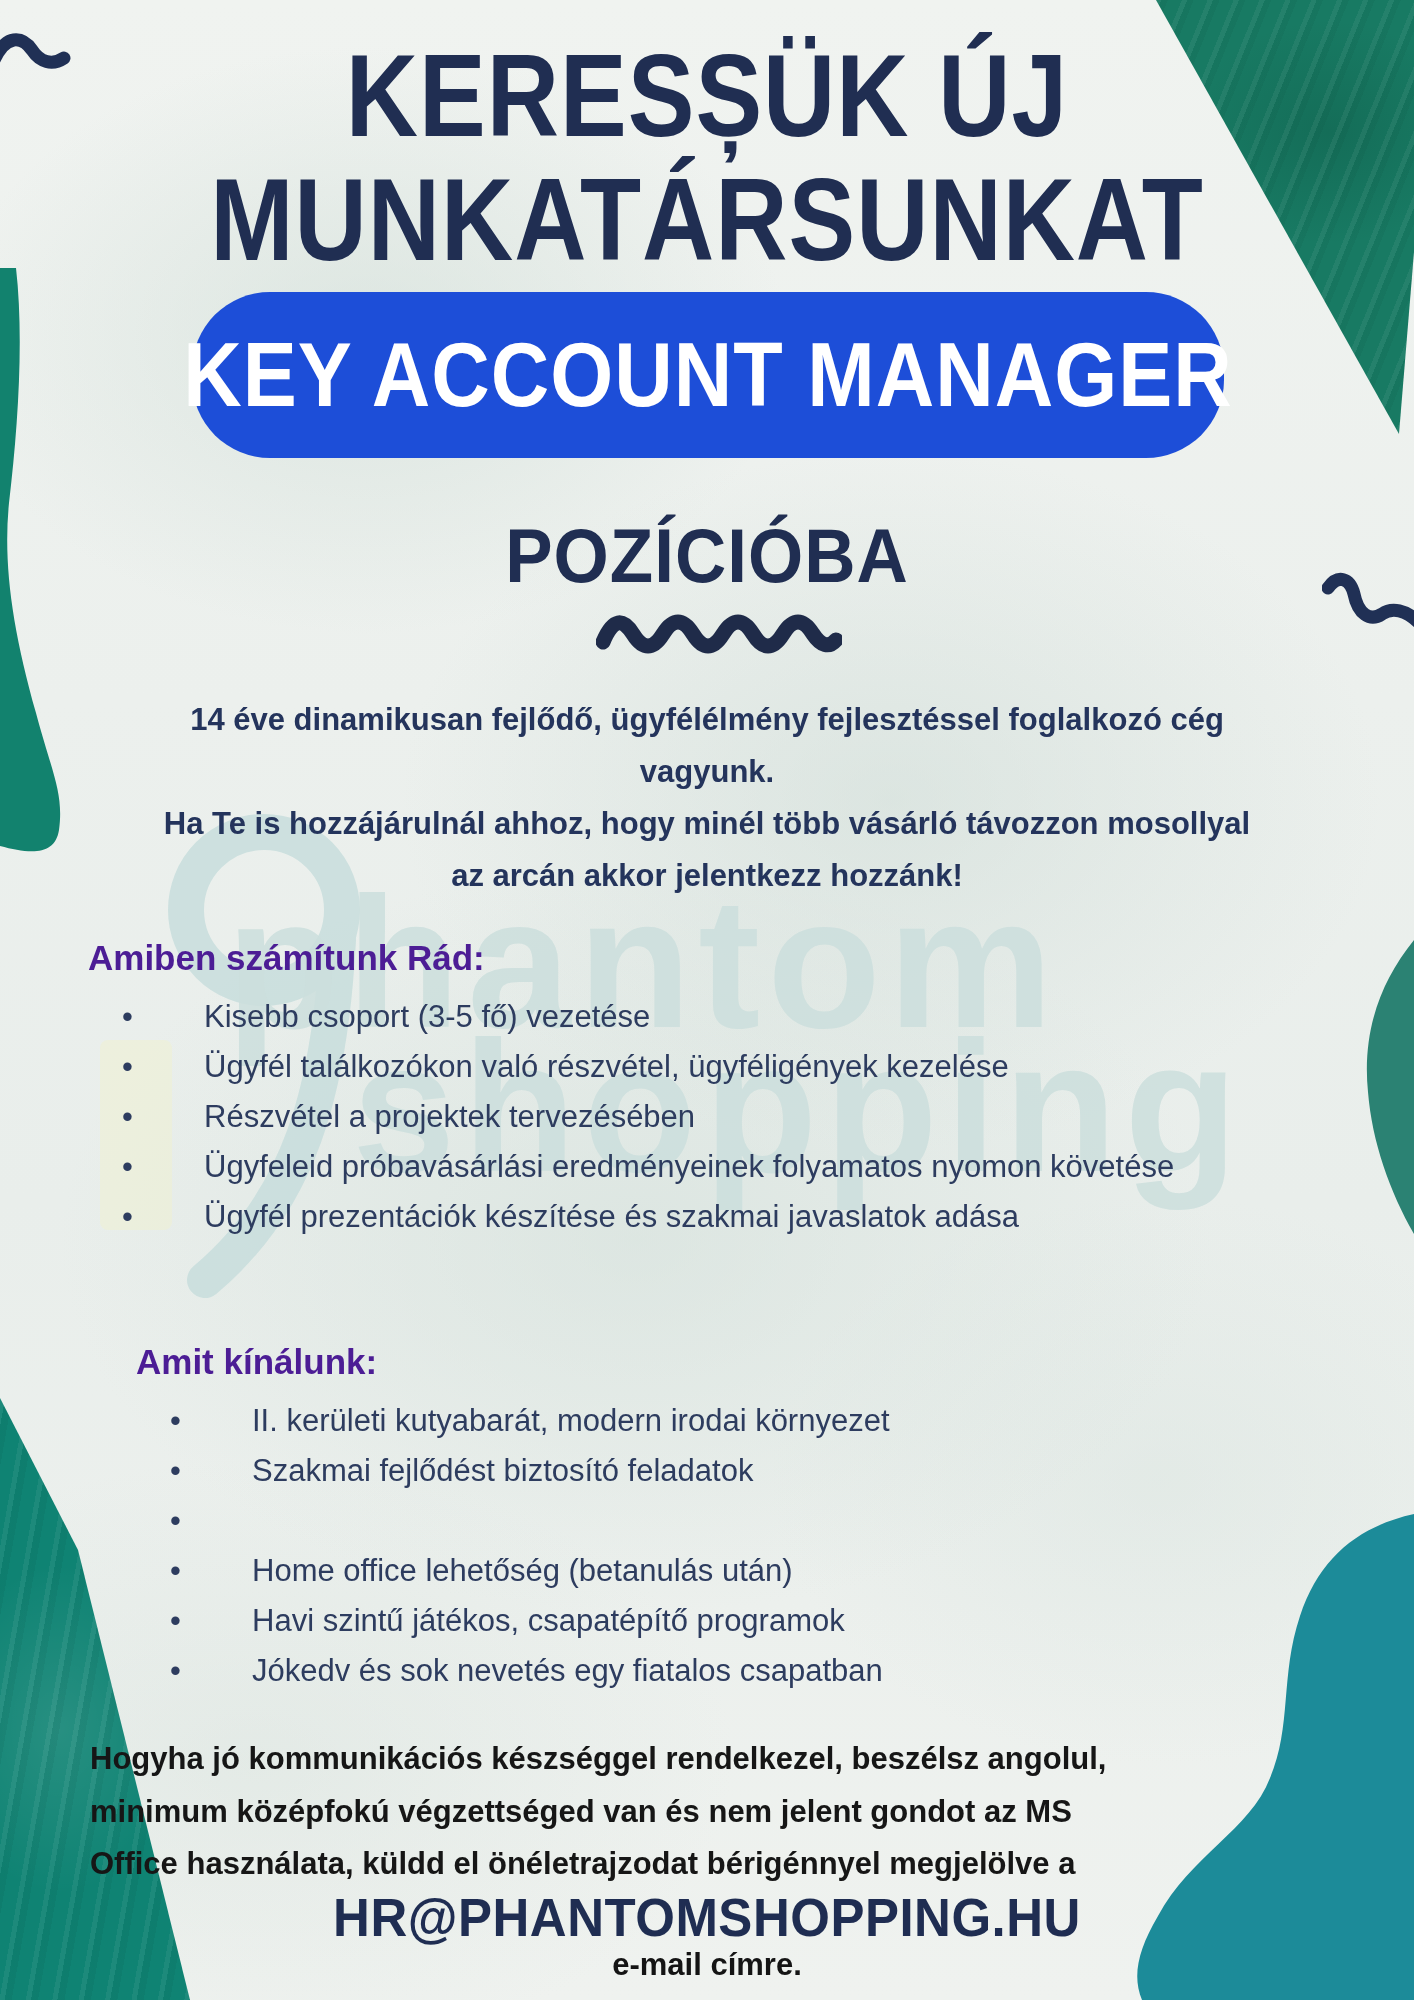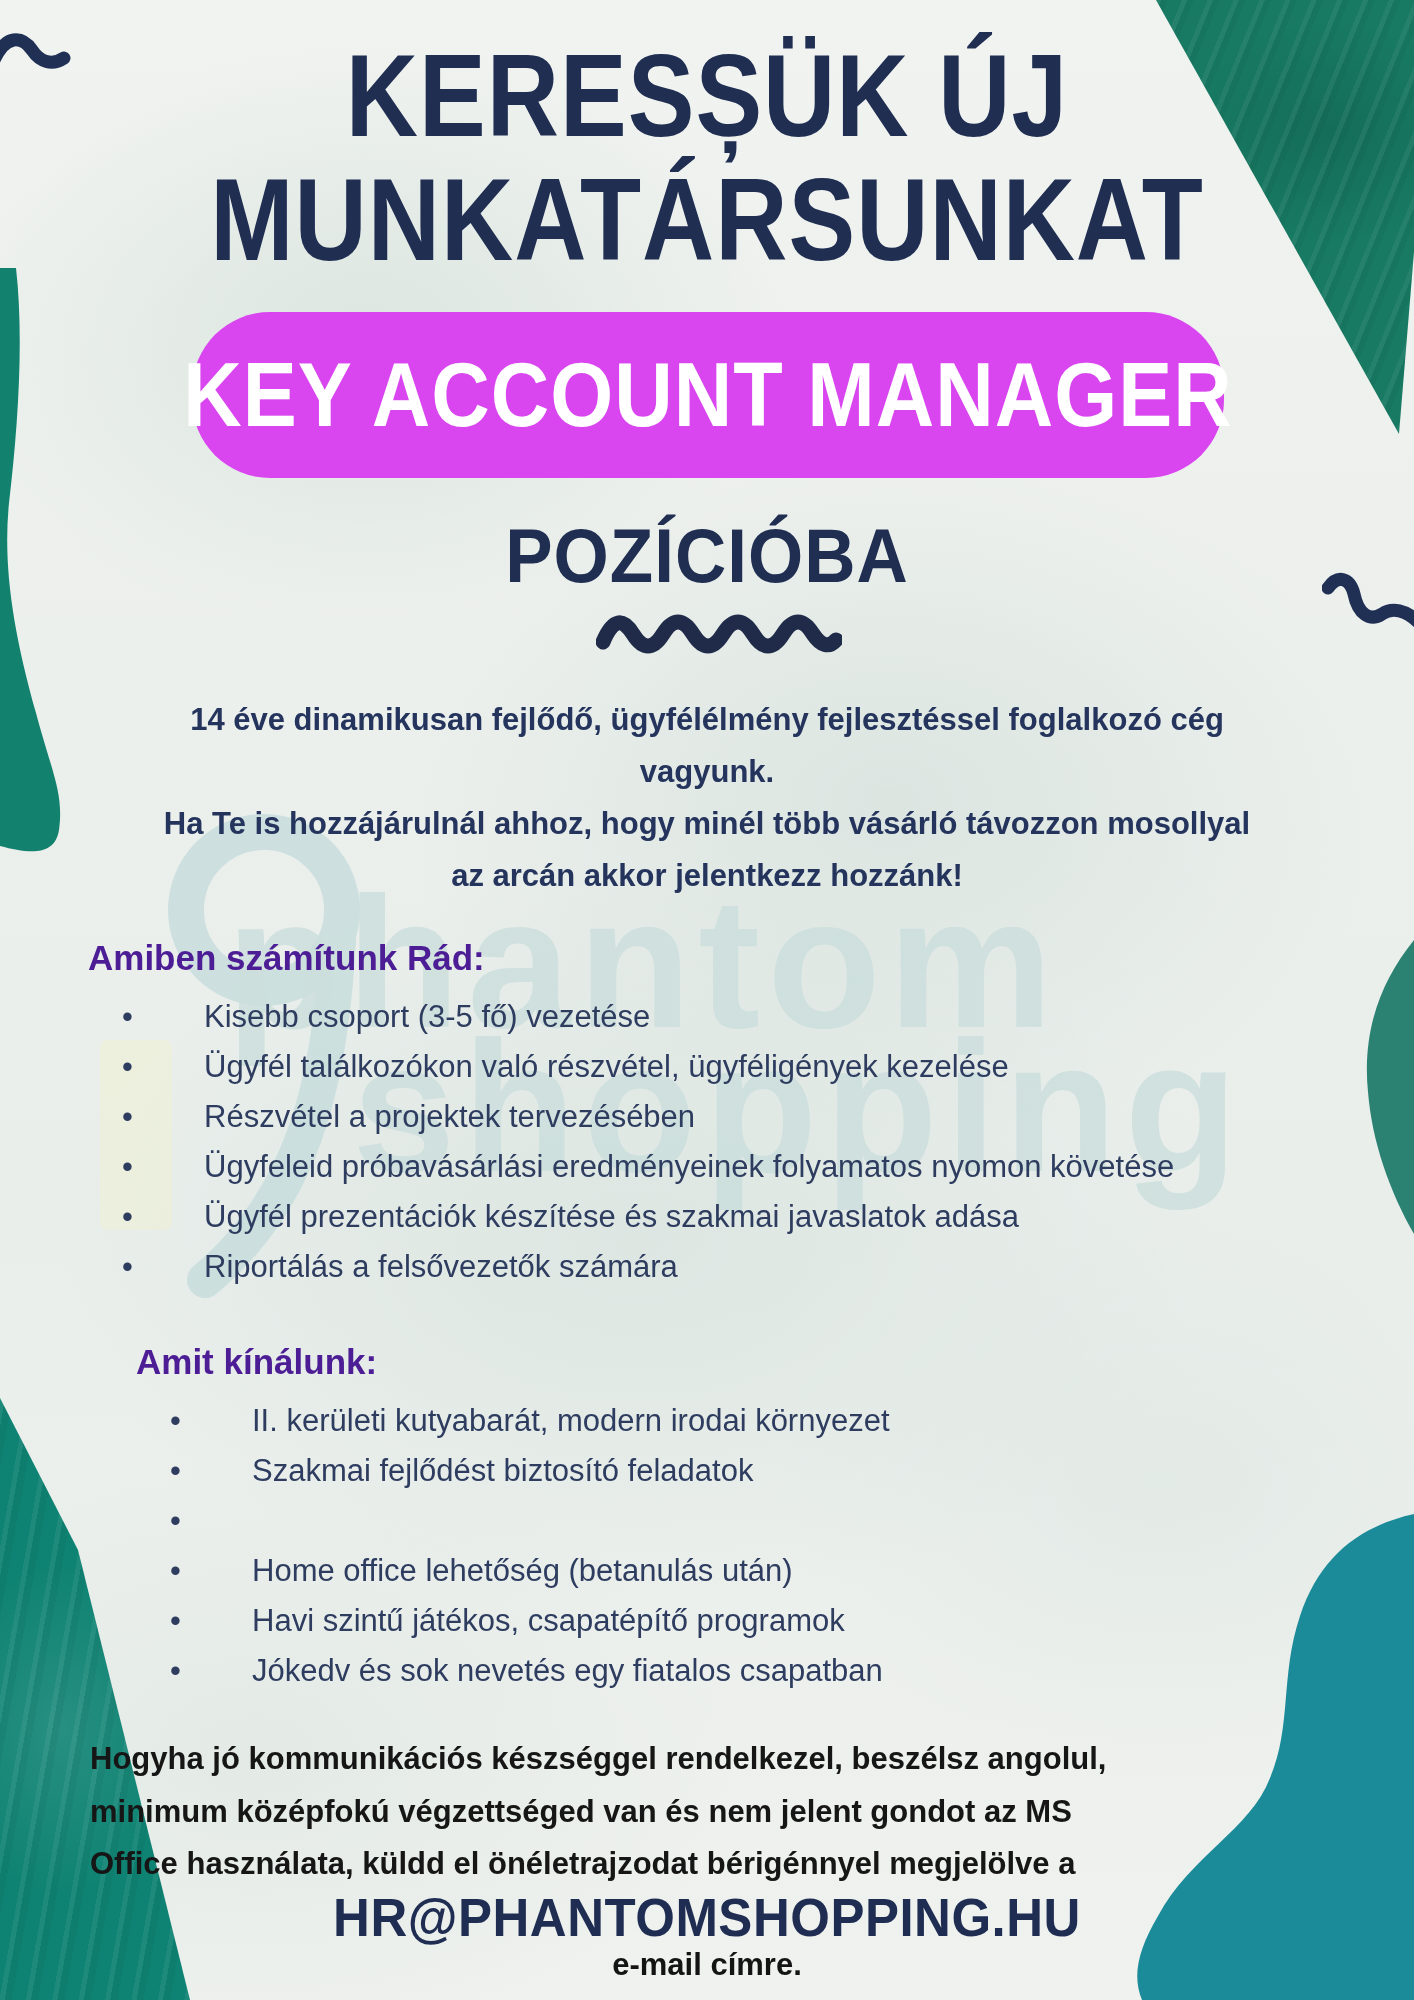--- a/index.html
+++ b/index.html
@@ -65,22 +65,22 @@
     text-align:center;
     font-weight:bold;
     font-size:100px;
     line-height:107px;
     letter-spacing:1px;
     color:#202e52;
     transform:scaleY(1.16);
     transform-origin:50% 0;
   }
   .badge-pill{
-    position:absolute;z-index:5;left:192px;top:312px;width:1032px;height:166px;
-    background:#d946ef;border-radius:78px;
+    position:absolute;z-index:5;left:192px;top:292px;width:1032px;height:166px;
+    background:#1d4ed8;border-radius:78px;
     display:flex;align-items:center;justify-content:center;
   }
   .badge-pill span{
     color:#ffffff;font-weight:bold;font-size:81px;letter-spacing:1px;
     transform:scaleY(1.12);white-space:nowrap;
   }
   .position-suffix{
     position:absolute;z-index:5;left:0;top:512px;width:1414px;text-align:center;
     font-weight:bold;font-size:71px;letter-spacing:1px;color:#202e52;
     transform:scaleY(1.08);transform-origin:50% 0;
@@ -202,24 +202,20 @@
         <li>
           <span class="dot"></span>
           <span>Ügyfeleid próbavásárlási eredményeinek folyamatos nyomon követése</span>
         </li>
 
         <li>
           <span class="dot"></span>
           <span>Ügyfél prezentációk készítése és szakmai javaslatok adása</span>
         </li>
 
-        <li>
-          <span class="dot"></span>
-          <span>Riportálás a felsővezetők számára</span>
-        </li>
       </ul>
   </div>
 
   <div class="section section-2">
     <h2 class="section-heading">Amit kínálunk:</h2>
     <ul class="bullets">
 
         <li>
           <span class="dot"></span>
           <span>II. kerületi kutyabarát, modern irodai környezet</span>

